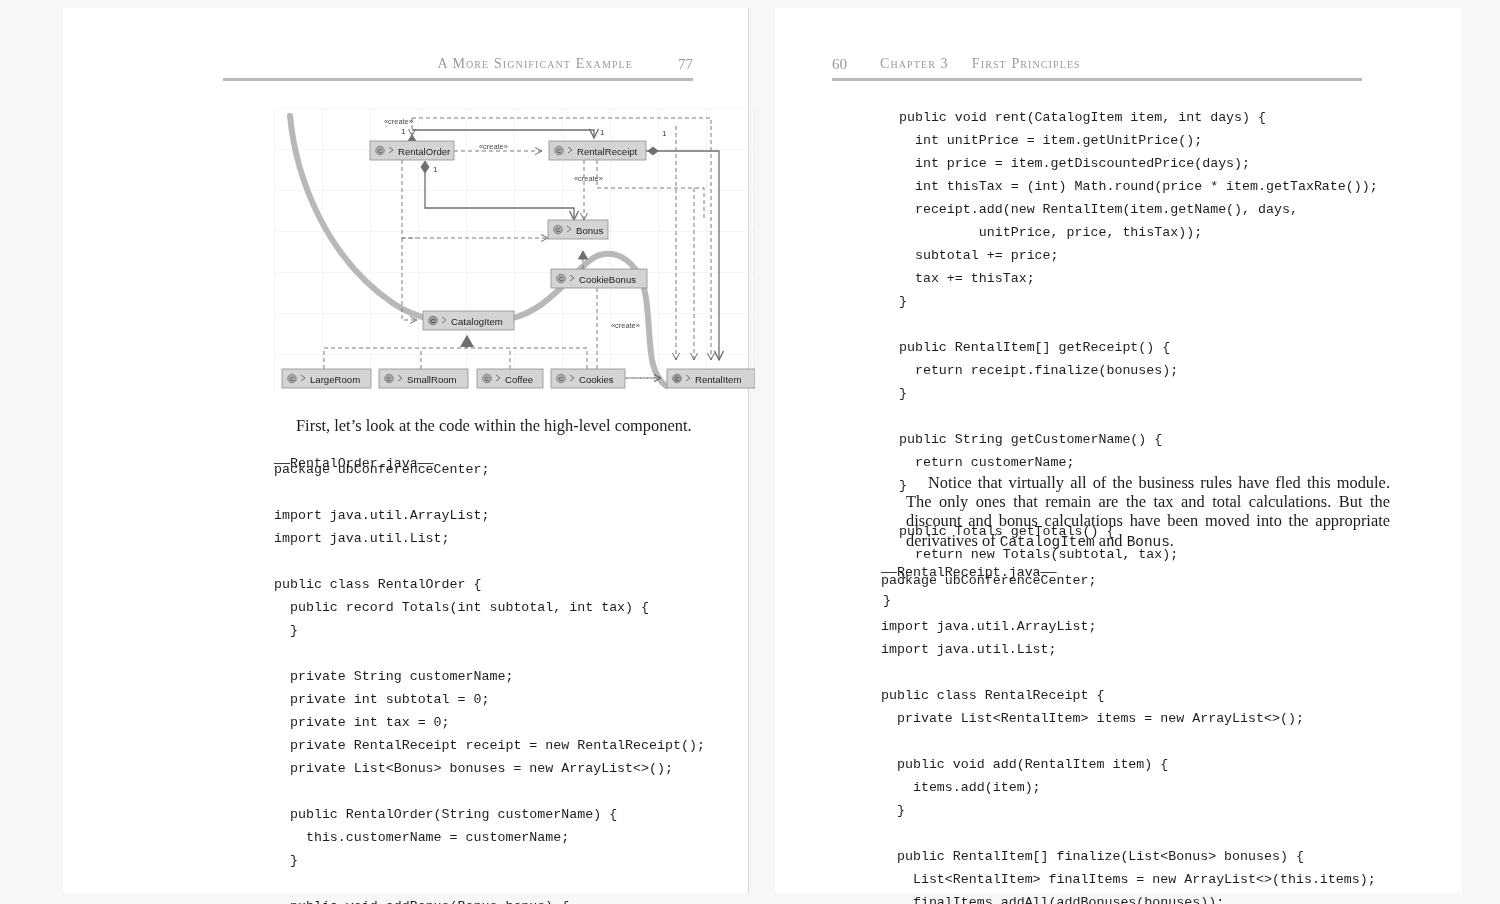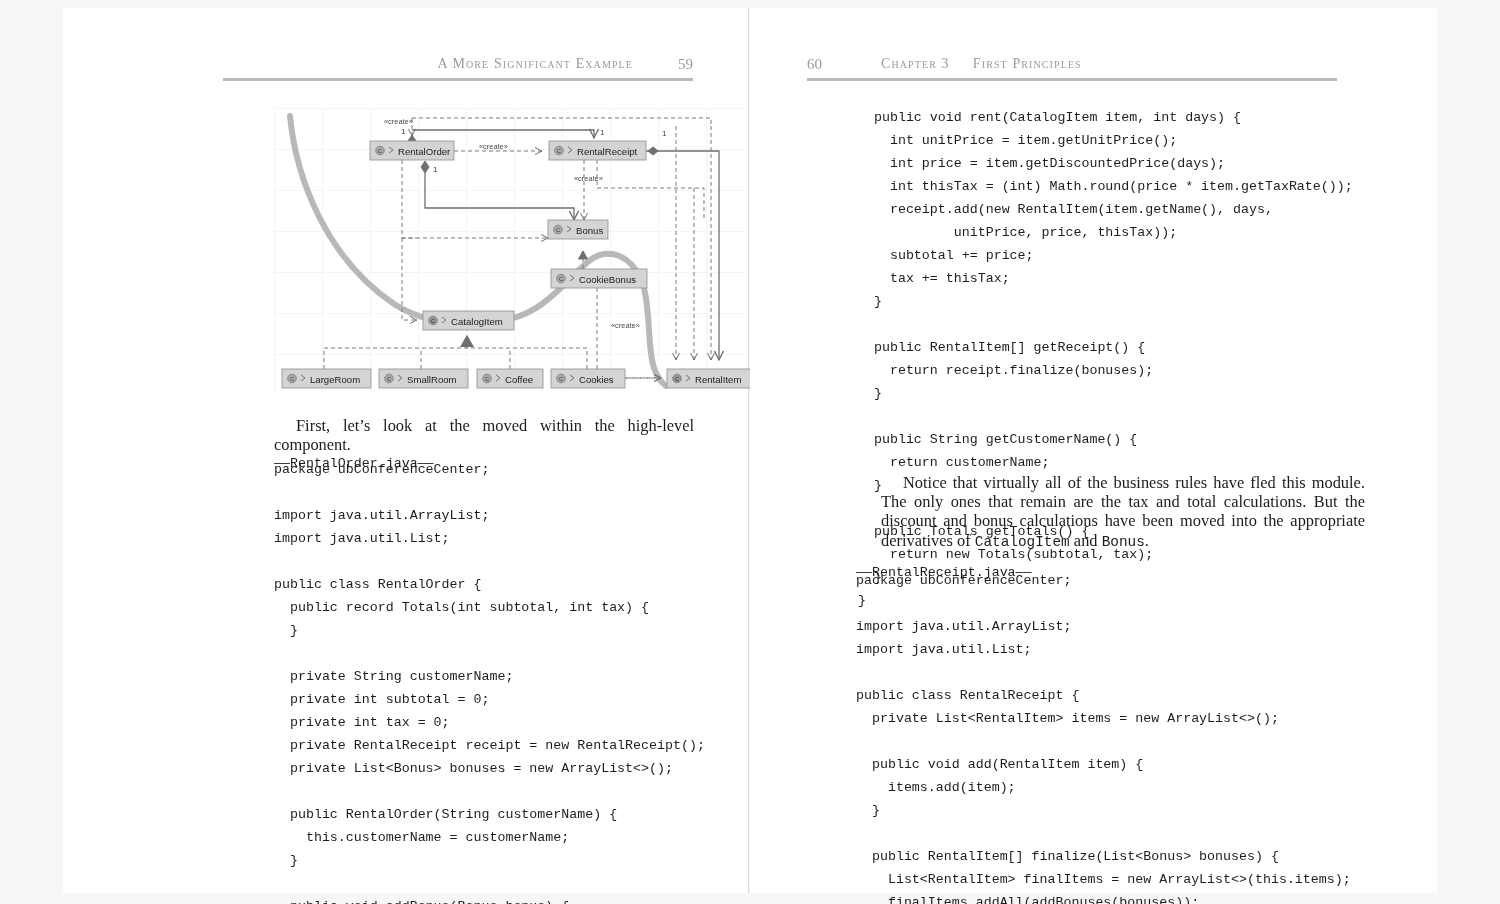--- a/index.html
+++ b/index.html
@@ -19,21 +19,21 @@
     width: 1500px;
     height: 904px;
   }
   .page {
     position: absolute;
     top: 8px;
     height: 885px;
     background: #ffffff;
   }
   .page.left  { left: 63px;  width: 685px; border-right: 1px solid #d8d8d8; }
-  .page.right { left: 750px; width: 687px; }
+  .page.right { left: 775px; width: 687px; }
 
   
   .runhead {
     position: absolute;
     font-family: "Liberation Serif", serif;
     color: #9a9a9f;
     font-size: 14px;
     letter-spacing: 1.1px;
     white-space: nowrap;
   }
@@ -41,21 +41,21 @@
   .rule {
     position: absolute;
     height: 3px;
     background: #b9b9bd;
   }
   .left .runhead-title { right: 115px; top: 48px; }
   .left .runhead-folio { right: 55px;  top: 48px; font-size: 15px; letter-spacing: 0; }
   .left .rule  { left: 160px; right: 55px; top: 70px; }
 
   .right .runhead-folio { left: 57px;  top: 48px; font-size: 15px; letter-spacing: 0; }
-  .right .runhead-title { left: 105px; top: 48px; margin-left: 26px; }
+  .right .runhead-title { left: 105px; top: 48px; }
   .right .rule { left: 57px; right: 100px; top: 70px; }
 
   
   .prose {
     position: absolute;
     font-family: "Liberation Serif", serif;
     font-size: 16.4px;
     line-height: 19.2px;
     color: #1c1c1c;
     text-indent: 22px;
@@ -91,21 +91,21 @@
   .diagram svg { display: block; }
 </style>
 </head>
 <body>
 
 <div class="spread">
 
   <div class="page left">
 
     <div class="runhead runhead-title smallcaps">A More Significant Example</div>
-    <div class="runhead runhead-folio">59</div>
+    <div class="runhead runhead-folio">77</div>
     <div class="rule"></div>
 
     <div class="diagram">
       <svg width="481" height="285" viewBox="0 0 481 285" xmlns="http://www.w3.org/2000/svg">
         <defs>
           <pattern id="gridp" width="48" height="41" patternUnits="userSpaceOnUse">
             <path d="M48 0 L0 0 0 41" fill="none" stroke="#e9ecef" stroke-width="1"></path>
           </pattern>
           <marker id="openArrow" markerWidth="9" markerHeight="9" refX="8" refY="4.5" orient="auto">
             <path d="M1,1 L8,4.5 L1,8" fill="none" stroke="#6f6f6f" stroke-width="1"></path>
@@ -262,21 +262,21 @@
             <rect x="393" y="261" width="88" height="19" fill="#d4d4d4" stroke="#8e8e8e" stroke-width="0.8"></rect>
             <circle cx="403" cy="270.5" r="4.3" fill="#999999" stroke="#777" stroke-width="0.8"></circle>
             <text x="403" y="273.4" font-family="Liberation Sans, sans-serif" font-size="5.6" fill="#222" text-anchor="middle">C</text>
             <path d="M412 267 l4 3 -4 3" fill="none" stroke="#666" stroke-width="0.9"></path>
             <text x="421" y="274.6" font-family="Liberation Sans, sans-serif" font-size="9.6" fill="#1b1b1b">RentalItem</text>
           </g>
         </g>
       </svg>
     </div>
 
-    <div class="prose" style="left:211px; top:408px; width:420px;">First, let’s look at the moved within the high-level component.</div>
+    <div class="prose" style="left:211px; top:408px; width:420px;">First, let’s look at the code within the high-level component.</div>
 
     <div class="code filemark" style="left:211px; top:433px;margin-top:11px;">——RentalOrder.java——</div>
 
     <div class="code" style="left:211px; top:450px;">package ubConferenceCenter;
 
 import java.util.ArrayList;
 import java.util.List;
 
 public class RentalOrder {
   public record Totals(int subtotal, int tax) {

